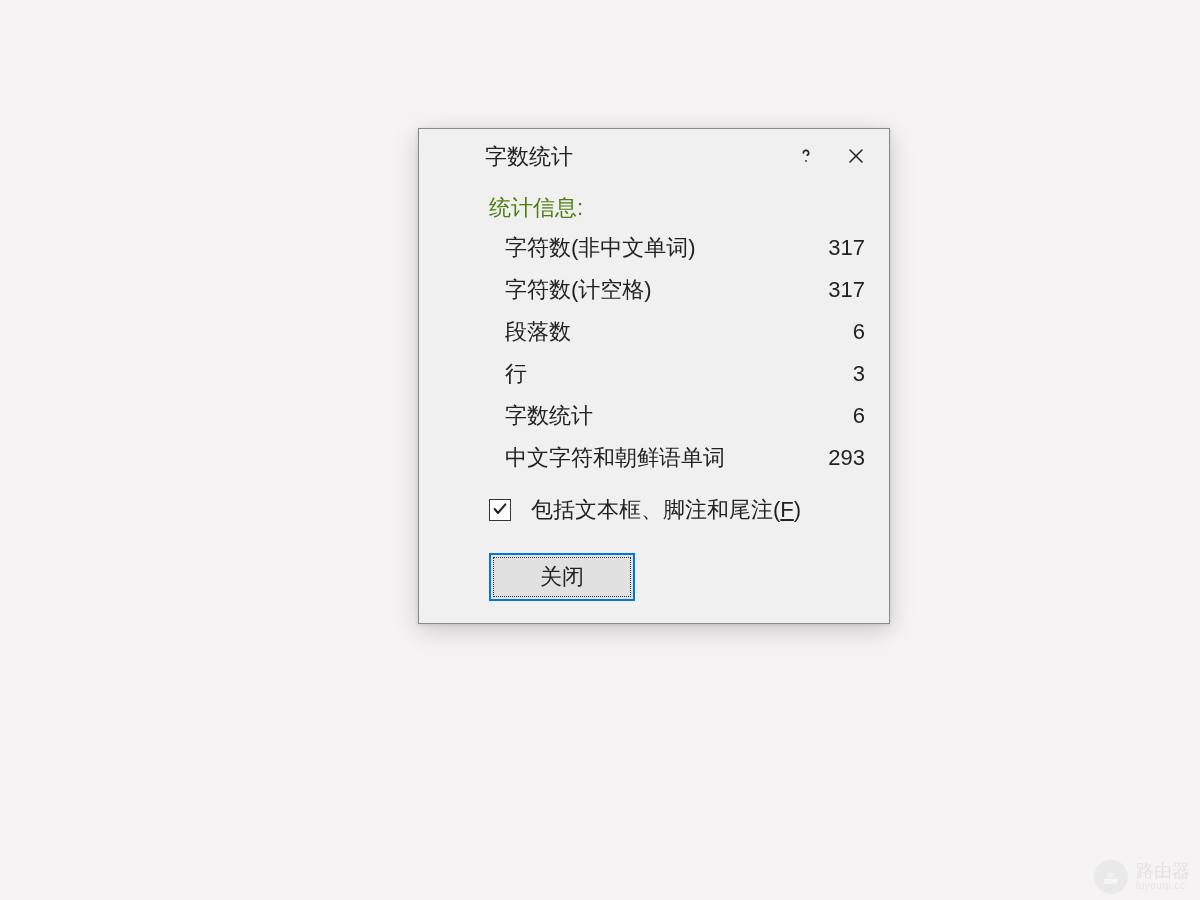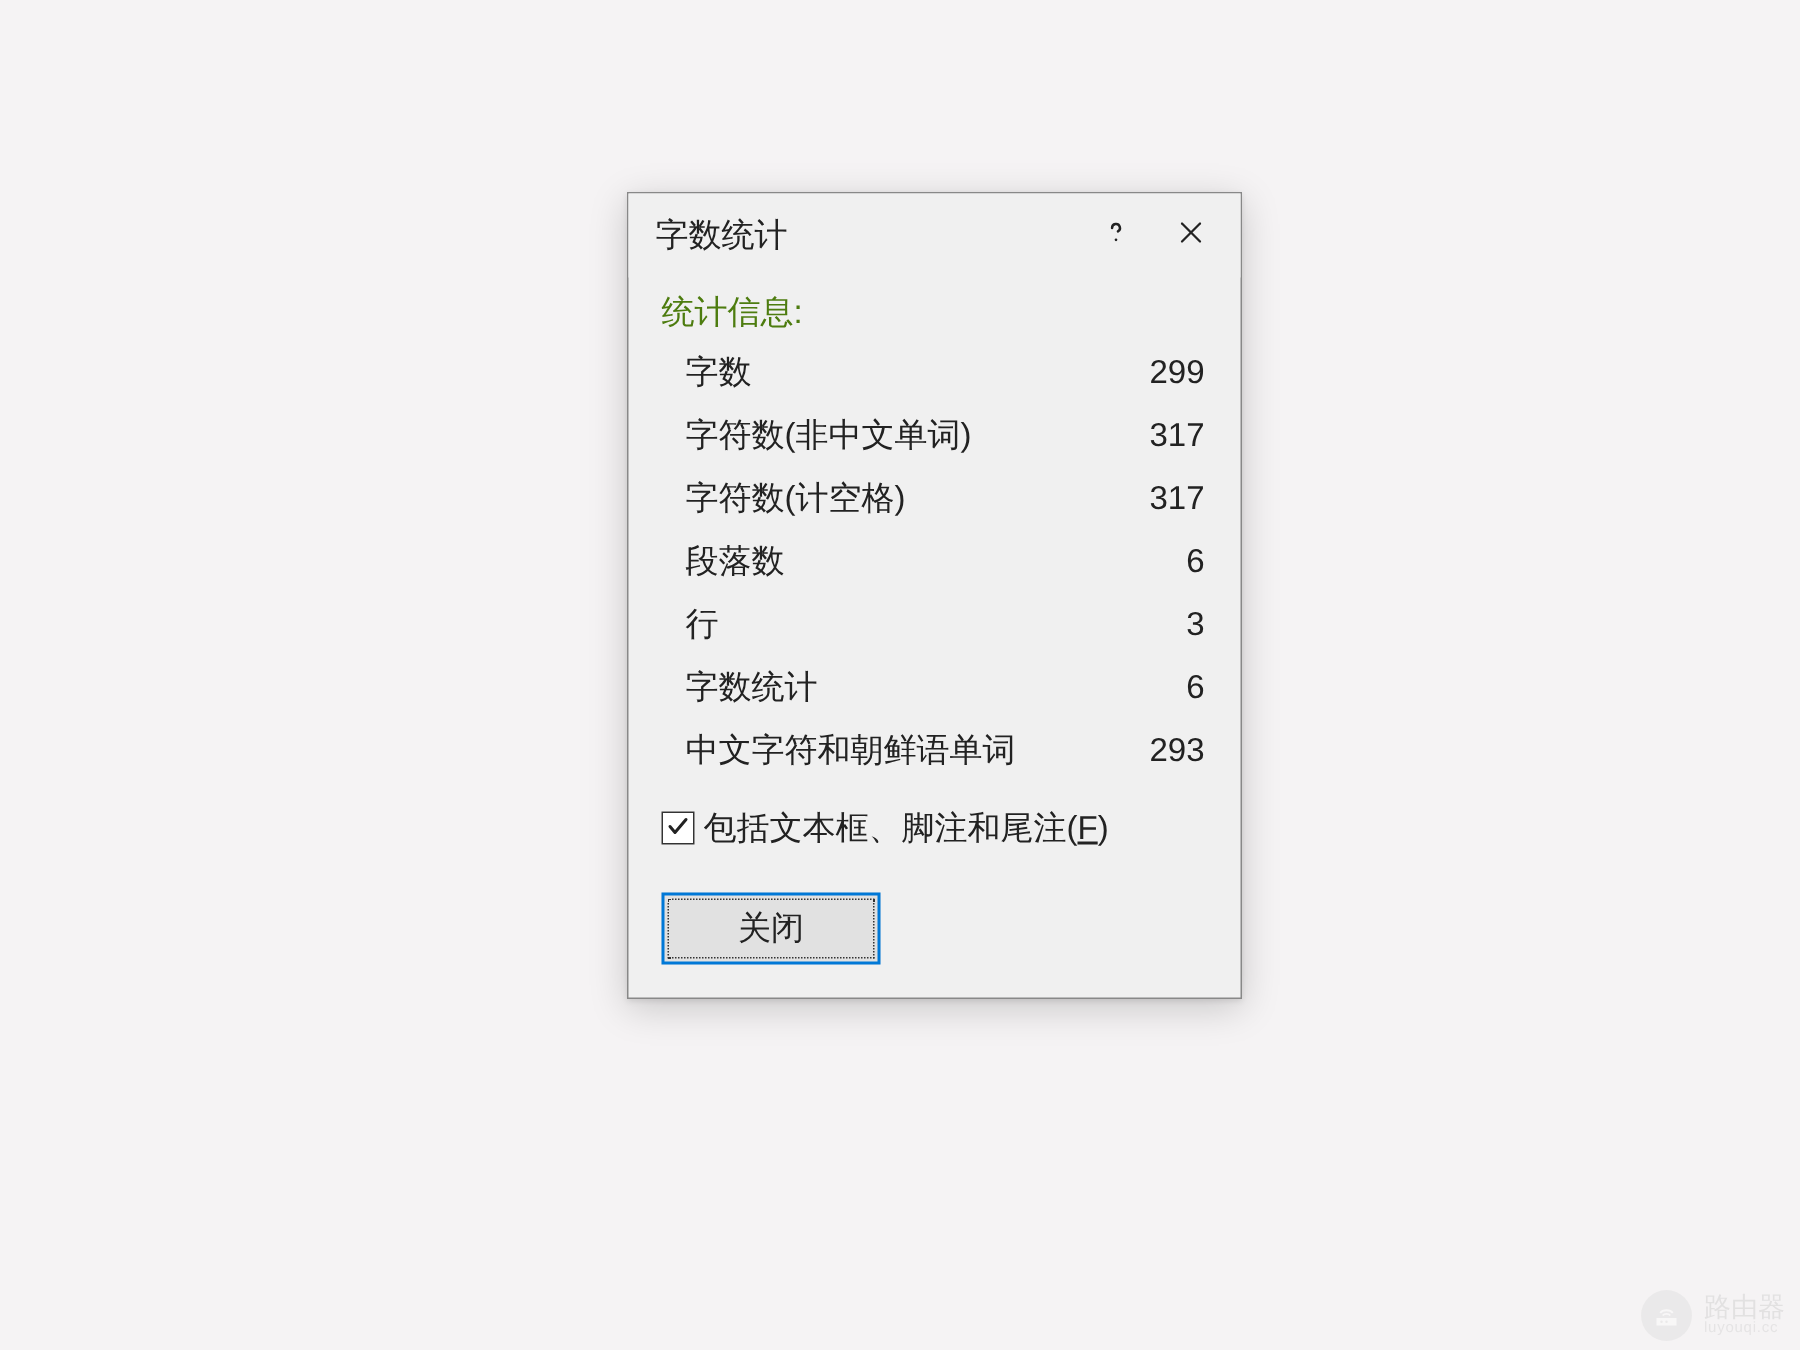--- a/index.html
+++ b/index.html
@@ -12,24 +12,25 @@
       height: 900px;
       background: #f5f3f4;
       font-family: "Microsoft YaHei", "SimSun", sans-serif;
       position: relative;
       overflow: hidden;
     }
     .dialog {
       position: absolute;
       left: 418px;
       top: 128px;
-      width: 410px;
+      width: 472px;
       background: #f0f0f0;
       border: 1px solid #888;
       box-shadow: 0 6px 24px rgba(0,0,0,0.18), 0 1px 4px rgba(0,0,0,0.1);
+      padding-left: 48px;
     }
     .titlebar {
       display: flex;
       align-items: center;
       height: 56px;
       padding: 0 8px 0 18px;
       background: #f0f0f0;
     }
     .title-text {
       flex: 1;
@@ -83,21 +84,21 @@
     }
     .stat-label {
       white-space: nowrap;
     }
     .stat-value {
       white-space: nowrap;
     }
     .checkbox-row {
       display: flex;
       align-items: center;
-      gap: 6px;
+      gap: 20px;
       margin-top: 8px;
       margin-bottom: 28px;
       font-size: 22px;
       color: #222;
     }
     .checkbox {
       width: 22px;
       height: 22px;
       border: 1.5px solid #333;
       background: #fff;
@@ -199,24 +200,20 @@
         </span>
       </button>
     </div>
   </div>
 
   <div class="body">
     <div class="section-label">统计信息:</div>
 
     <div class="stats">
       <div class="stat-row">
-        <span class="stat-label">字数</span>
-        <span class="stat-value">299</span>
-      </div>
-      <div class="stat-row">
         <span class="stat-label">字符数(非中文单词)</span>
         <span class="stat-value">317</span>
       </div>
       <div class="stat-row">
         <span class="stat-label">字符数(计空格)</span>
         <span class="stat-value">317</span>
       </div>
       <div class="stat-row">
         <span class="stat-label">段落数</span>
         <span class="stat-value">6</span>

